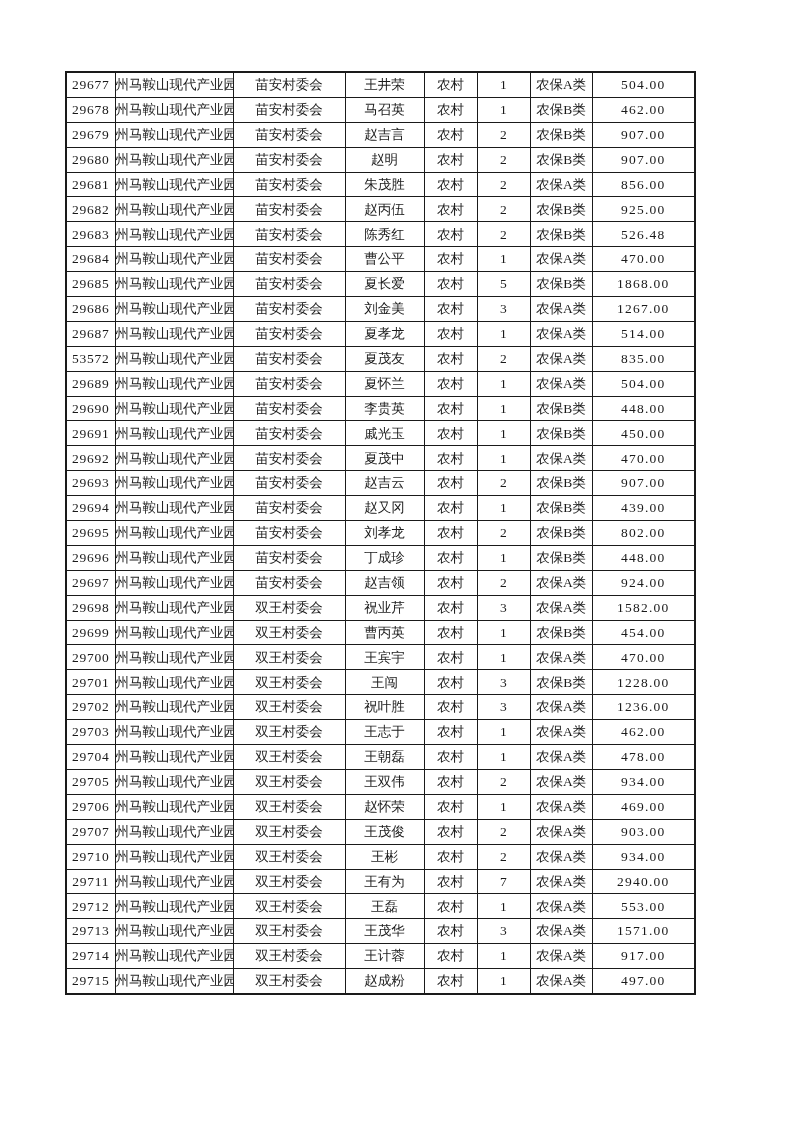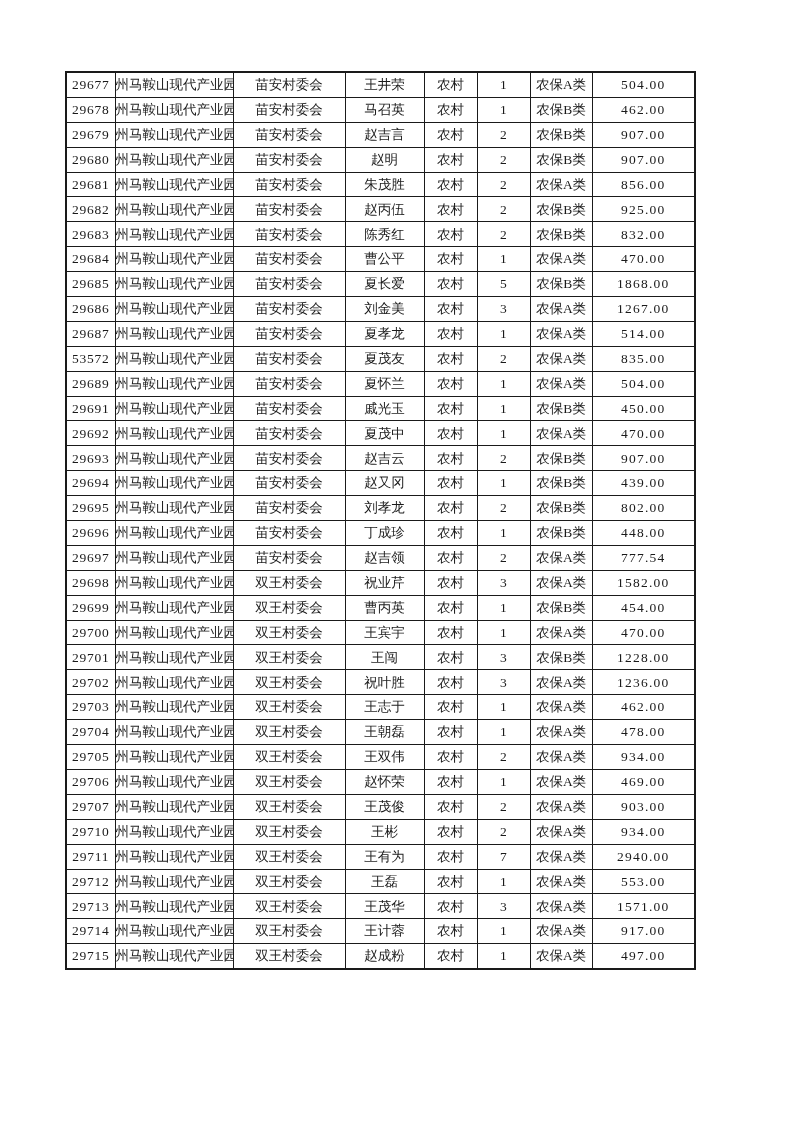--- a/index.html
+++ b/index.html
@@ -141,21 +141,21 @@
           <td class="col-amount">925.00</td>
         </tr>
         <tr>
           <td class="col-serial">29683</td>
           <td class="col-park">州马鞍山现代产业园</td>
           <td class="col-village">苗安村委会</td>
           <td class="col-person">陈秀红</td>
           <td class="col-residence">农村</td>
           <td class="col-count">2</td>
           <td class="col-insurance">农保B类</td>
-          <td class="col-amount">832.00</td>
+          <td class="col-amount">526.48</td>
         </tr>
         <tr>
           <td class="col-serial">29684</td>
           <td class="col-park">州马鞍山现代产业园</td>
           <td class="col-village">苗安村委会</td>
           <td class="col-person">曹公平</td>
           <td class="col-residence">农村</td>
           <td class="col-count">1</td>
           <td class="col-insurance">农保A类</td>
           <td class="col-amount">470.00</td>
@@ -204,20 +204,30 @@
           <td class="col-serial">29689</td>
           <td class="col-park">州马鞍山现代产业园</td>
           <td class="col-village">苗安村委会</td>
           <td class="col-person">夏怀兰</td>
           <td class="col-residence">农村</td>
           <td class="col-count">1</td>
           <td class="col-insurance">农保A类</td>
           <td class="col-amount">504.00</td>
         </tr>
         <tr>
+          <td class="col-serial">29690</td>
+          <td class="col-park">州马鞍山现代产业园</td>
+          <td class="col-village">苗安村委会</td>
+          <td class="col-person">李贵英</td>
+          <td class="col-residence">农村</td>
+          <td class="col-count">1</td>
+          <td class="col-insurance">农保B类</td>
+          <td class="col-amount">448.00</td>
+        </tr>
+        <tr>
           <td class="col-serial">29691</td>
           <td class="col-park">州马鞍山现代产业园</td>
           <td class="col-village">苗安村委会</td>
           <td class="col-person">戚光玉</td>
           <td class="col-residence">农村</td>
           <td class="col-count">1</td>
           <td class="col-insurance">农保B类</td>
           <td class="col-amount">450.00</td>
         </tr>
         <tr>
@@ -271,21 +281,21 @@
           <td class="col-amount">448.00</td>
         </tr>
         <tr>
           <td class="col-serial">29697</td>
           <td class="col-park">州马鞍山现代产业园</td>
           <td class="col-village">苗安村委会</td>
           <td class="col-person">赵吉领</td>
           <td class="col-residence">农村</td>
           <td class="col-count">2</td>
           <td class="col-insurance">农保A类</td>
-          <td class="col-amount">777.54</td>
+          <td class="col-amount">924.00</td>
         </tr>
         <tr>
           <td class="col-serial">29698</td>
           <td class="col-park">州马鞍山现代产业园</td>
           <td class="col-village">双王村委会</td>
           <td class="col-person">祝业芹</td>
           <td class="col-residence">农村</td>
           <td class="col-count">3</td>
           <td class="col-insurance">农保A类</td>
           <td class="col-amount">1582.00</td>

